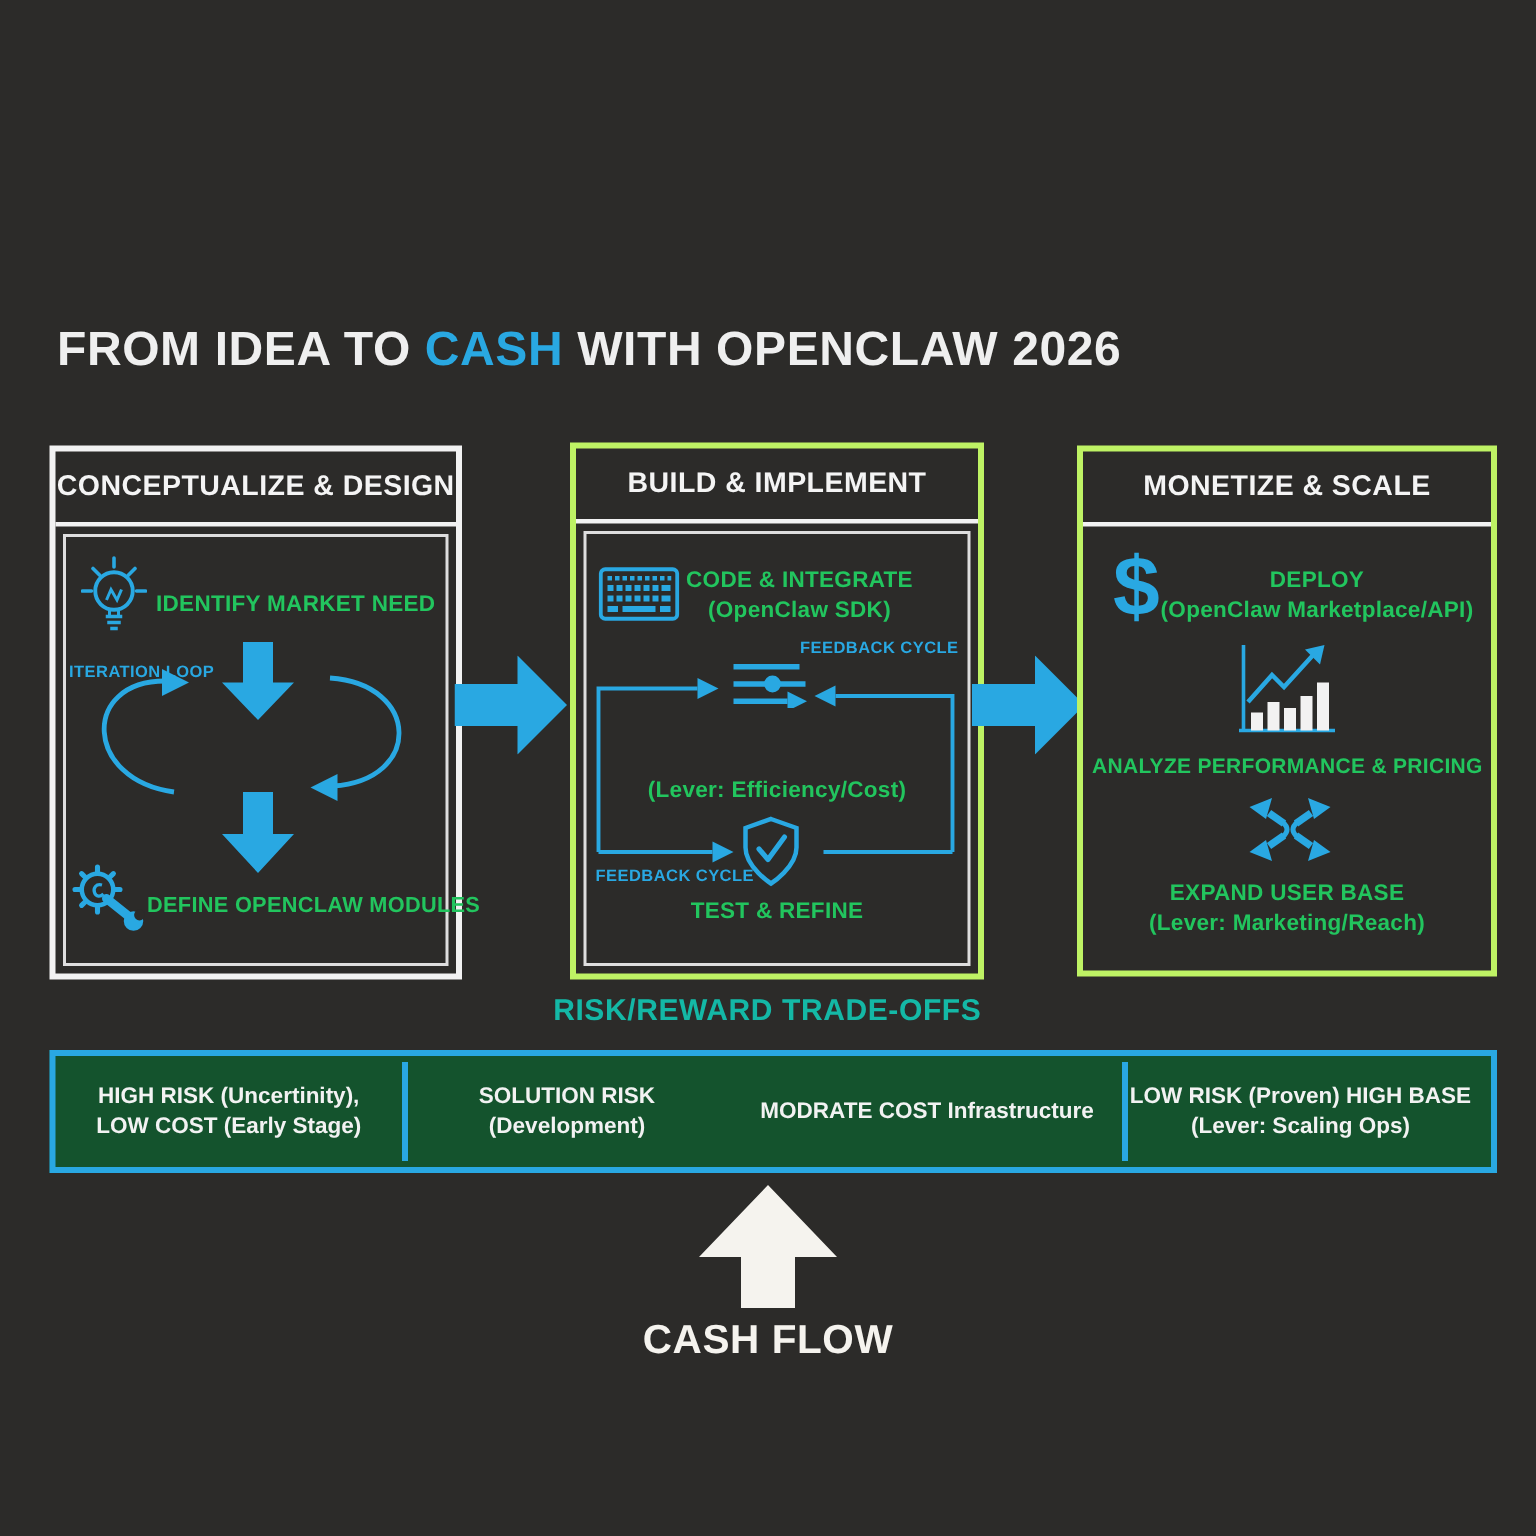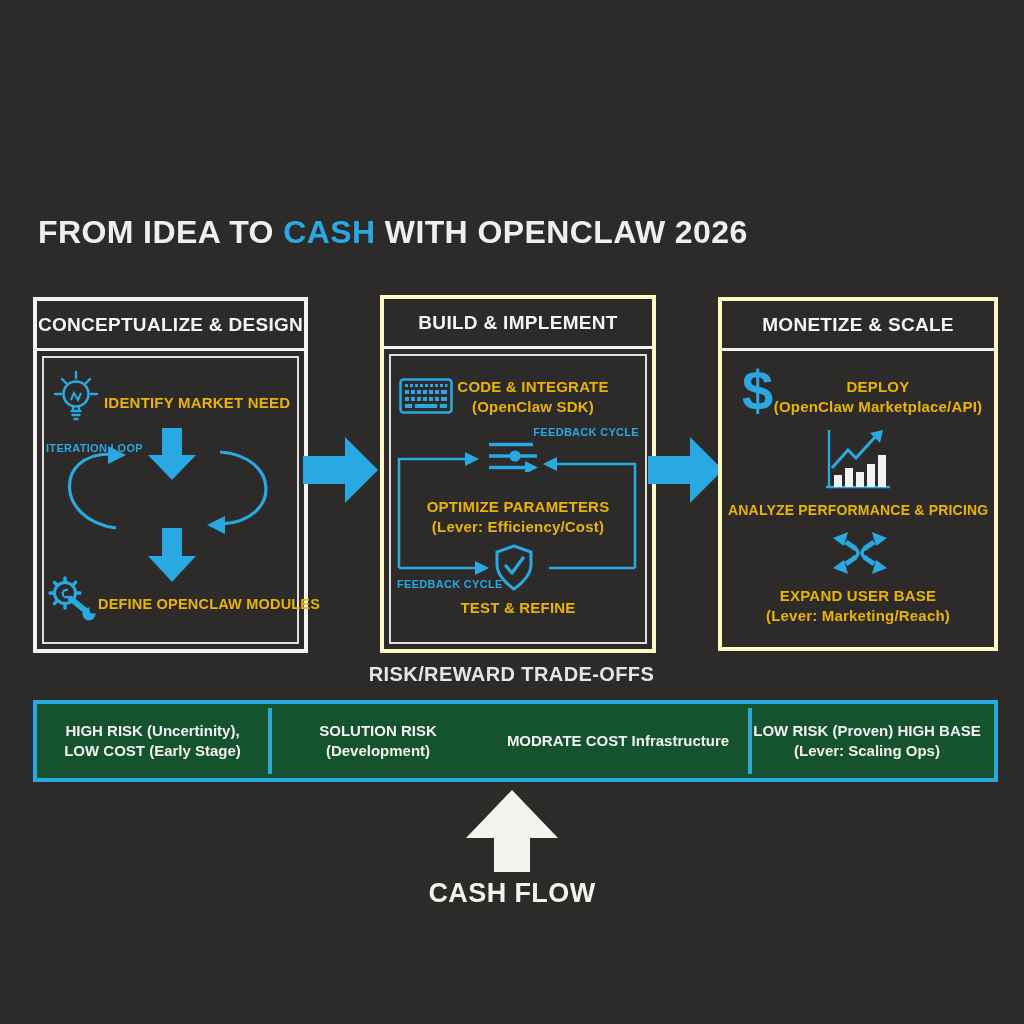--- a/index.html
+++ b/index.html
@@ -12,39 +12,39 @@
   .abs{position:absolute;}
   
   .main-title{
     left:38px;top:214px;font-size:32px;font-weight:700;letter-spacing:.4px;
     white-space:nowrap;color:#efefef;
   }
   .main-title .hl{color:#29a8e2;}
   
   .box{position:absolute;background:#2c2b29;}
   .box-white{border:4px solid #f2f2f2;}
-  .box-blue{border:4px solid #fef9c3;}
+  .box-blue{border:4px solid #bef264;}
   .box-header{
     height:47px;display:flex;align-items:center;justify-content:center;
     font-size:19px;font-weight:700;letter-spacing:.3px;color:#f4f4f4;
     border-bottom:3px solid #f2f2f2;
   }
   .box-content{position:absolute;left:5px;right:5px;top:55px;bottom:5px;}
   .inner-frame{border:2px solid #dedede;}
-  .step{position:absolute;font-size:15px;font-weight:700;letter-spacing:.2px;white-space:nowrap;color:#eab308;}
+  .step{position:absolute;font-size:15px;font-weight:700;letter-spacing:.2px;white-space:nowrap;color:#22c55e;}
   .sub{font-weight:600;}
   .blue-label{position:absolute;font-size:11px;font-weight:700;color:#29a8e2;letter-spacing:.3px;white-space:nowrap;}
   .ctr{text-align:center;}
   svg{display:block;}
   .stroke{stroke:#29a8e2;fill:none;}
   .fillb{fill:#29a8e2;}
   
   .risk-title{
     left:33px;top:663px;width:957px;text-align:center;
-    font-size:20px;font-weight:700;letter-spacing:.4px;color:#e5e5e5;
+    font-size:20px;font-weight:700;letter-spacing:.4px;color:#14b8a6;
   }
   .risk-bar{
     left:33px;top:700px;width:957px;height:74px;
     border:4px solid #29a8e2;display:flex;align-items:center;background:#14532d;
   }
   .risk-seg{
     display:flex;flex-direction:column;justify-content:center;align-items:center;
     height:100%;font-size:15px;font-weight:700;line-height:20px;text-align:center;color:#f2f2f2;
   }
   .risk-div{position:absolute;top:4px;bottom:4px;width:4px;background:#29a8e2;}
@@ -164,21 +164,20 @@
     </svg>
 
     <svg class="abs" style="left:96px;top:84px;" width="52" height="32" viewBox="0 0 52 32">
       <path d="M2 4.5 H46" class="stroke" stroke-width="3.6"></path>
       <path d="M2 16 H50" class="stroke" stroke-width="3.6"></path>
       <circle cx="28" cy="16" r="5.6" class="fillb"></circle>
       <path d="M2 27.5 H38" class="stroke" stroke-width="3.6"></path>
       <polygon class="fillb" points="38,21 51,27.5 38,34"></polygon>
     </svg>
 
-    <div class="step ctr" style="left:0;right:0;top:142px;">OPTIMIZE PARAMETERS</div>
     <div class="step sub ctr" style="left:0;right:0;top:162px;">(Lever: Efficiency/Cost)</div>
 
     <svg class="abs" style="left:104px;top:188px;" width="38" height="48" viewBox="0 0 38 48">
       <path d="M19 2 L36 8 V21 C36 34 19 45 19 45 C19 45 2 34 2 21 V8 Z" class="stroke" stroke-width="3"></path>
       <path d="M11 22 L17 29 L28 14" class="stroke" stroke-width="3.4" stroke-linecap="round" stroke-linejoin="round"></path>
     </svg>
 
     <div class="blue-label" style="left:6px;top:222px;">FEEDBACK CYCLE</div>
 
     <div class="step ctr" style="left:0;right:0;top:243px;">TEST &amp; REFINE</div>

